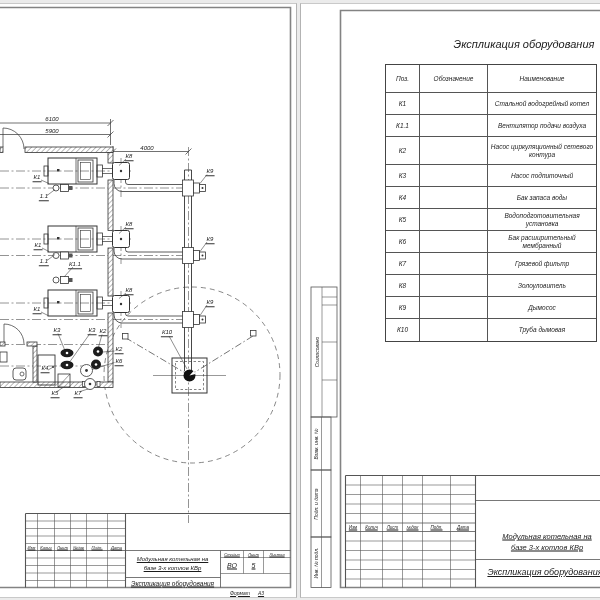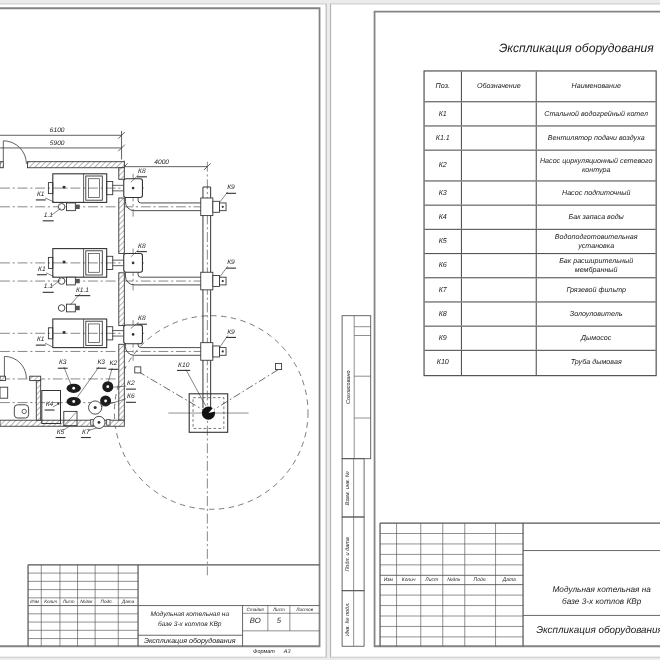--- a/index.html
+++ b/index.html
@@ -23,21 +23,21 @@
   .exp-table{position:absolute;left:385px;top:64px;width:212px;border:1.2px solid #444;background:#fff;}
   .exp-row{display:flex;height:22px;border-bottom:0.7px solid #555;}
   .exp-row:last-child{border-bottom:none;}
   .exp-row.head{height:28px;}
   .exp-row.tall{height:28px;}
   .exp-cell{display:flex;align-items:center;justify-content:center;text-align:center;
     font-style:italic;font-size:6.5px;line-height:1.15;color:#1b1b1b;}
   .c-pos{width:34px;border-right:0.7px solid #555;}
   .c-des{width:68px;border-right:0.7px solid #555;}
   .c-name{flex:1;padding:0 2px;}
-  .tb-txt{font-style:italic;color:#1b1b1b;}
+  .tb-txt{font-style:italic;color:#1b1b1b;text-decoration:underline;}
 </style>
 </head>
 <body>
 
 <div class="stage">
 
   <div class="sheet sheet-left"></div>
   <div class="sheet sheet-right"></div>
 
   <svg class="overlay" viewBox="0 0 600 600">

